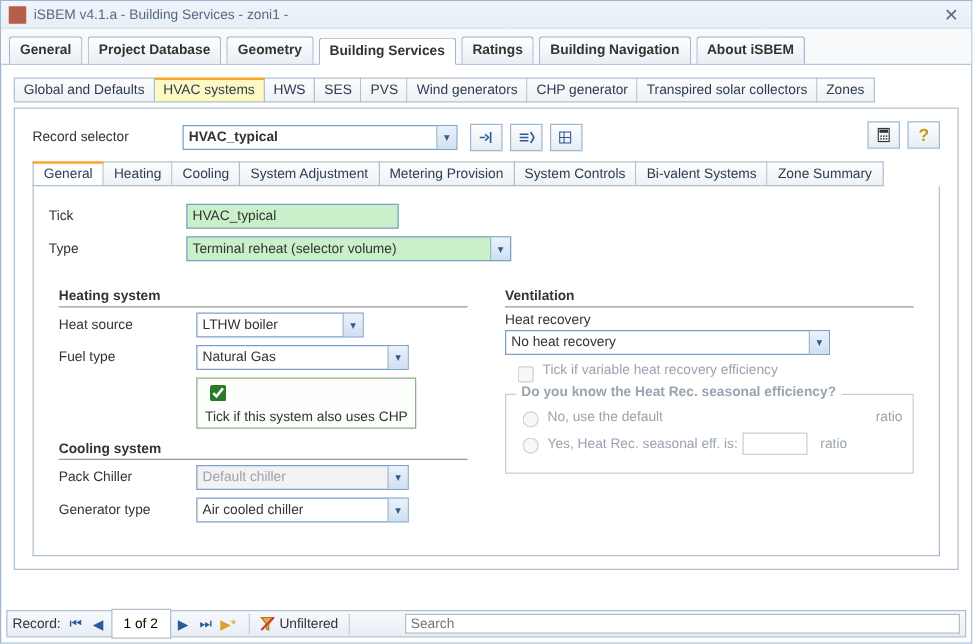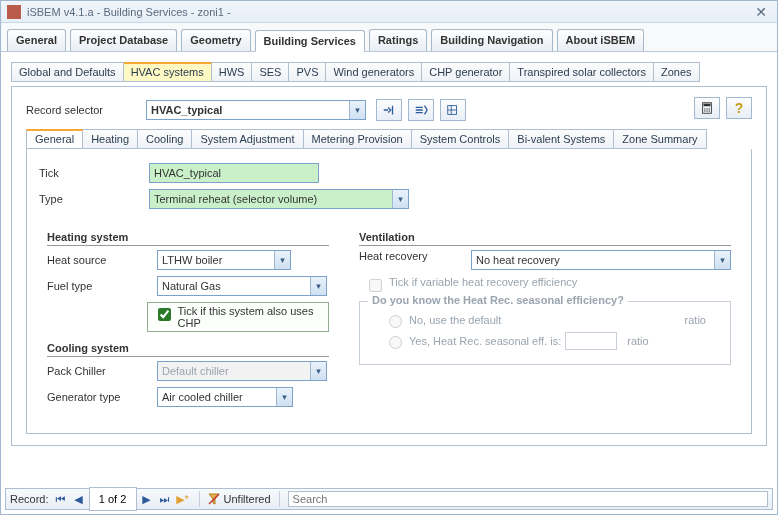--- a/index.html
+++ b/index.html
@@ -33,34 +33,34 @@
   .innertabs .itab.active { background:#fff; border-top:2px solid #f6a832; padding-top:2px; }
   .form { padding:18px 8px 0 8px; display:flex; gap:30px; }
   .col { flex:1; }
   .fld { display:flex; align-items:center; margin-bottom:6px; }
   .fld label { width:110px; color:#333; }
   .fld .val { flex:1; }
   .greenbox { background:#c9f0c9; border:1px solid #7da2c9; height:20px; padding:0 4px; display:flex; align-items:center; }
   .section-title { font-weight:bold; color:#333; margin:10px 0 4px 0; border-bottom:1px solid #999; padding-bottom:2px; }
   .chk { display:flex; align-items:flex-start; gap:4px; }
   .chk input { accent-color:#2a7a2a; }
-  .chk.box { border:1px solid #8fae8f; padding:2px 6px; background:#fcfffc; }
+  .chk.box { border:1px solid #8fae8f; padding:2px 6px; background:#fcfffc;flex-direction:column; }
   .disabled { color:#9aa4af; }
   .fieldset { border:1px solid #c7d0da; padding:6px 8px 10px 8px; margin-top:6px; color:#9aa4af; position:relative; }
   .fieldset .legend { position:absolute; top:-8px; left:8px; background:#fff; padding:0 4px; font-weight:bold; color:#9aa4af; }
-  .radio { display:flex; align-items:center; gap:4px; margin:4px 16px; }
+  .radio { display:flex; align-items:center; gap:4px; margin:4px 0; }
   .ratiobox { width:52px; height:18px; border:1px solid #c7d0da; background:#fff; display:inline-block; }
   .navbar { position:absolute; left:4px; right:4px; bottom:4px; height:22px; border:1px solid #b0bfd0; background:linear-gradient(#f7fafd,#e8eef5); display:flex; align-items:center; gap:4px; padding:0 4px; }
   .navbar .seg { display:flex; align-items:center; gap:2px; }
   .navbtn { width:16px; height:16px; display:flex; align-items:center; justify-content:center; color:#2d5b9a; cursor:default; }
   .navbar input.pos { width:48px; height:24px; border:1px solid #b0bfd0; text-align:center; }
   .navbar .sep { width:1px; height:16px; background:#c4d0dd; margin:0 4px; }
   .navbar .filt { display:flex; align-items:center; gap:4px; color:#333; }
   .navbar .filt svg { width:12px; height:12px; }
-  .navbar .search { flex:1; height:16px; border:1px solid #b0bfd0; padding:0 4px; color:#9aa4af; background:#fff; }
+  .navbar .search { flex:1; height:16px; border:1px solid #b0bfd0; padding:0 4px; color:#9aa4af; background:#fff;margin-left:36px; }
   .col1full .fld label{width:110px;}
 </style>
 </head>
 <body>
 
 <div class="window">
   <div class="titlebar">
     <div class="icon"></div>
     <div class="title">iSBEM v4.1.a - Building Services - zoni1 -</div>
     <div class="close">✕</div>
@@ -193,30 +193,30 @@
             <div class="section-title">Cooling system</div>
             <div class="fld">
                 <label class="disabled">Pack Chiller</label>
               <div class="combo disabled" style="width:170px;background:#f2f2f2">
                   <span class="disabled">Default chiller</span>
                   <span class="arrow">▾</span>
                 </div>
               </div>
             <div class="fld">
                 <label>Generator type</label>
-              <div class="combo" style="width:136px">
+              <div class="combo" style="width:170px">
                   <span>Air cooled chiller</span>
                   <span class="arrow">▾</span>
                 </div>
               </div>
           </div>
 
           <div class="col">
             <div class="section-title">Ventilation</div>
-            <div class="fld" style="flex-direction:row;align-items:flex-start;gap:2px">
+            <div class="fld" style="flex-direction:column;align-items:flex-start;gap:2px">
               <label>Heat recovery</label>
               <div class="combo" style="width:260px">
                   <span>No heat recovery</span>
                   <span class="arrow">▾</span>
                 </div>
               </div>
             <div class="chk disabled" style="margin:4px 0 0 6px">
               <input type="checkbox" disabled="" style="">
               <span>Tick if variable heat recovery efficiency</span>
             </div>

